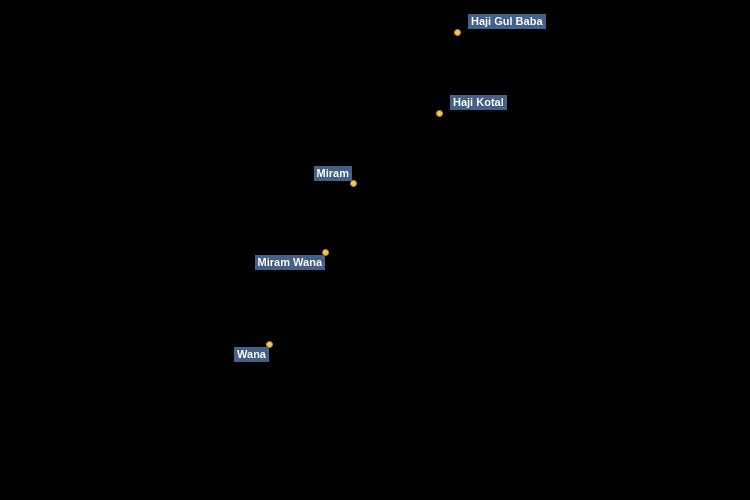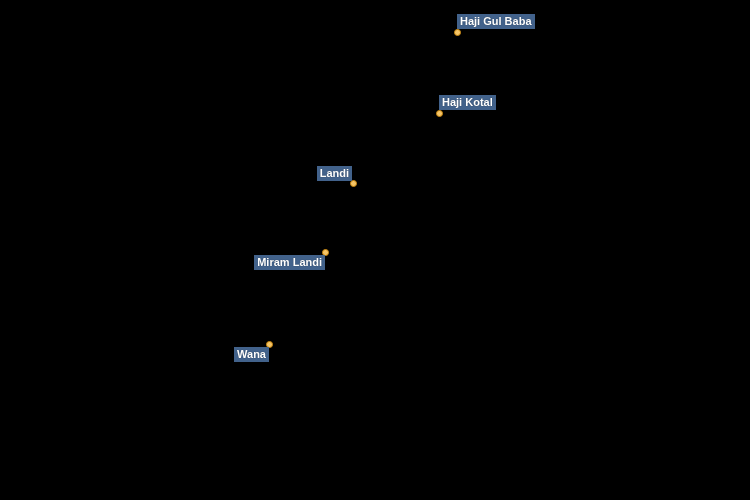--- a/index.html
+++ b/index.html
@@ -39,45 +39,45 @@
     position: absolute;
     white-space: nowrap;
     font-size: 11px;
     font-weight: bold;
     line-height: 13px;
     color: var(--label-text, #ffffff);
     background: var(--label-bg, #42628b);
     padding: 1px 3px;
     text-shadow: 0 0 1px rgba(0,0,0,0.5);
   }
-  .label.top-right  { bottom: 3px; left: 0; }
+  .label.top-right  { bottom: 3px; left: 11px; }
   .label.top-left   { bottom: 2px; right: 1px; }
   .label.bottom-left{ top: 3px; right: 0px; }
 </style>
 </head>
 <body>
 
 <div id="map">
   <div class="marker" style="left: 457px; top: 32px;">
     <span class="dot"></span>
     <span class="label top-right">Haji Gul Baba</span>
   </div>
 
   <div class="marker" style="left: 439px; top: 113px;">
     <span class="dot"></span>
     <span class="label top-right">Haji Kotal</span>
   </div>
 
   <div class="marker" style="left: 353px; top: 183px;">
     <span class="dot"></span>
-    <span class="label top-left">Landi</span>
+    <span class="label top-left">Miram</span>
   </div>
 
   <div class="marker" style="left: 325px; top: 252px;">
     <span class="dot"></span>
-    <span class="label bottom-left">Miram Landi</span>
+    <span class="label bottom-left">Miram Wana</span>
   </div>
 
   <div class="marker" style="left: 269px; top: 344px;">
     <span class="dot"></span>
     <span class="label bottom-left">Wana</span>
   </div>
 </div>
 
 </body></html>

